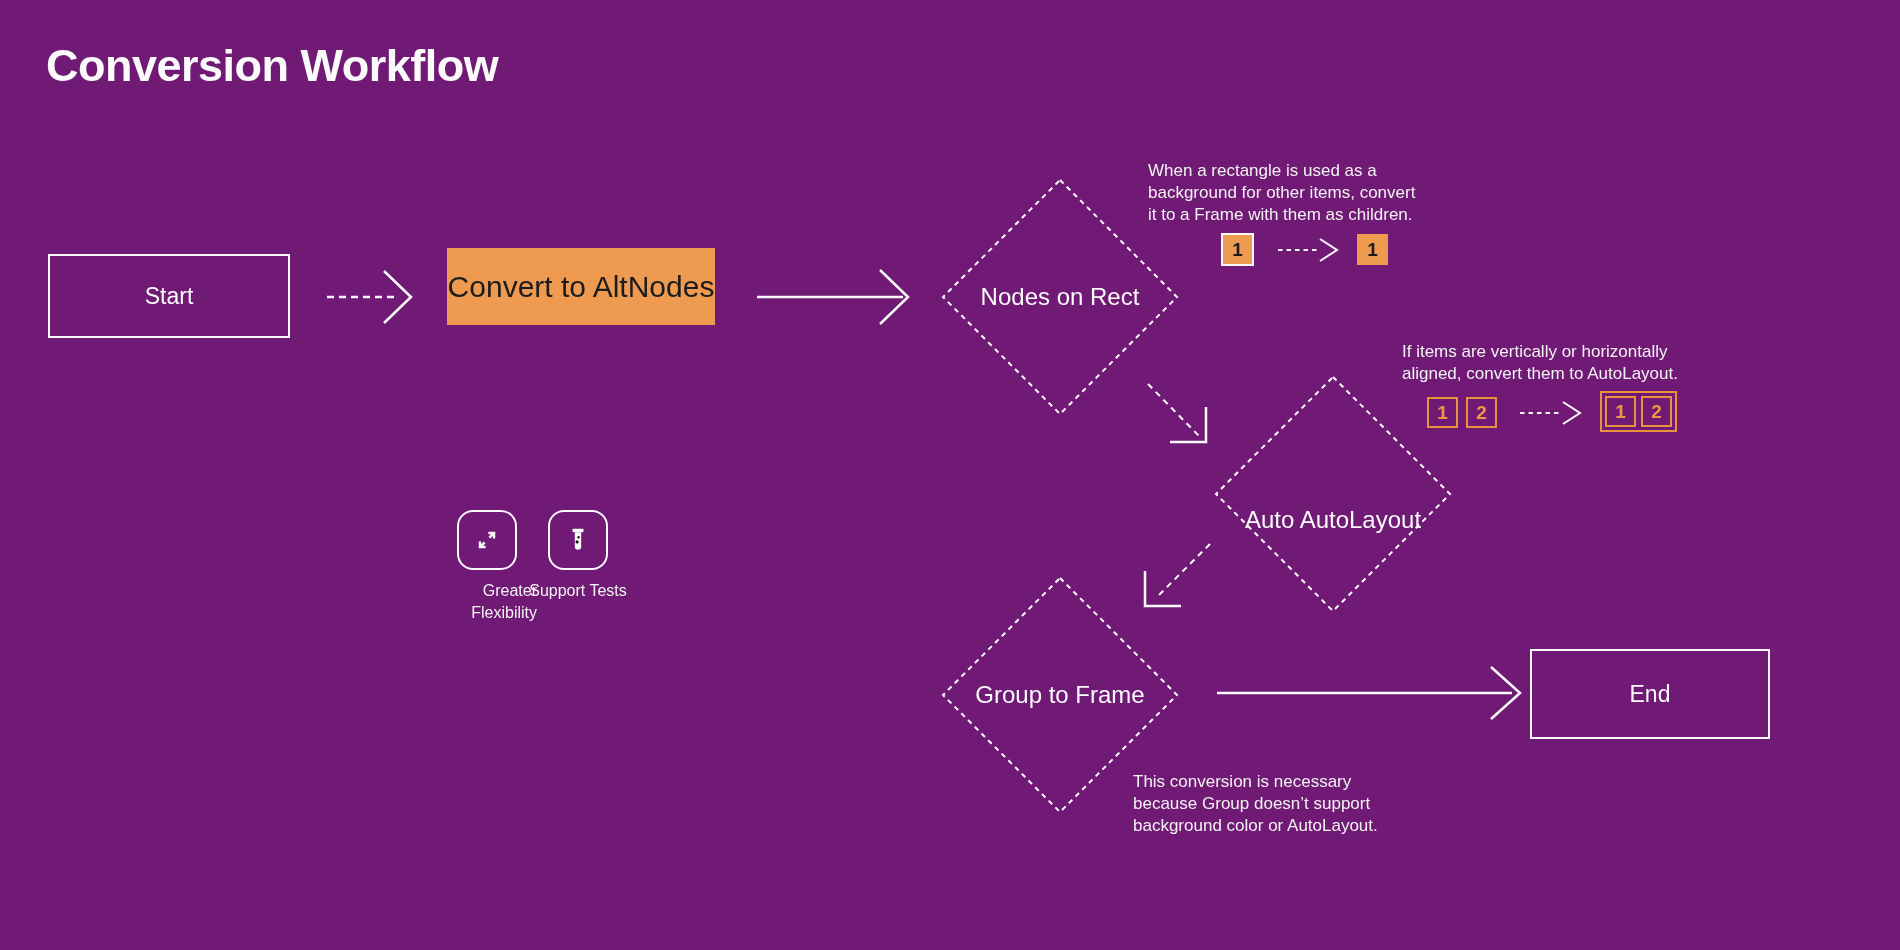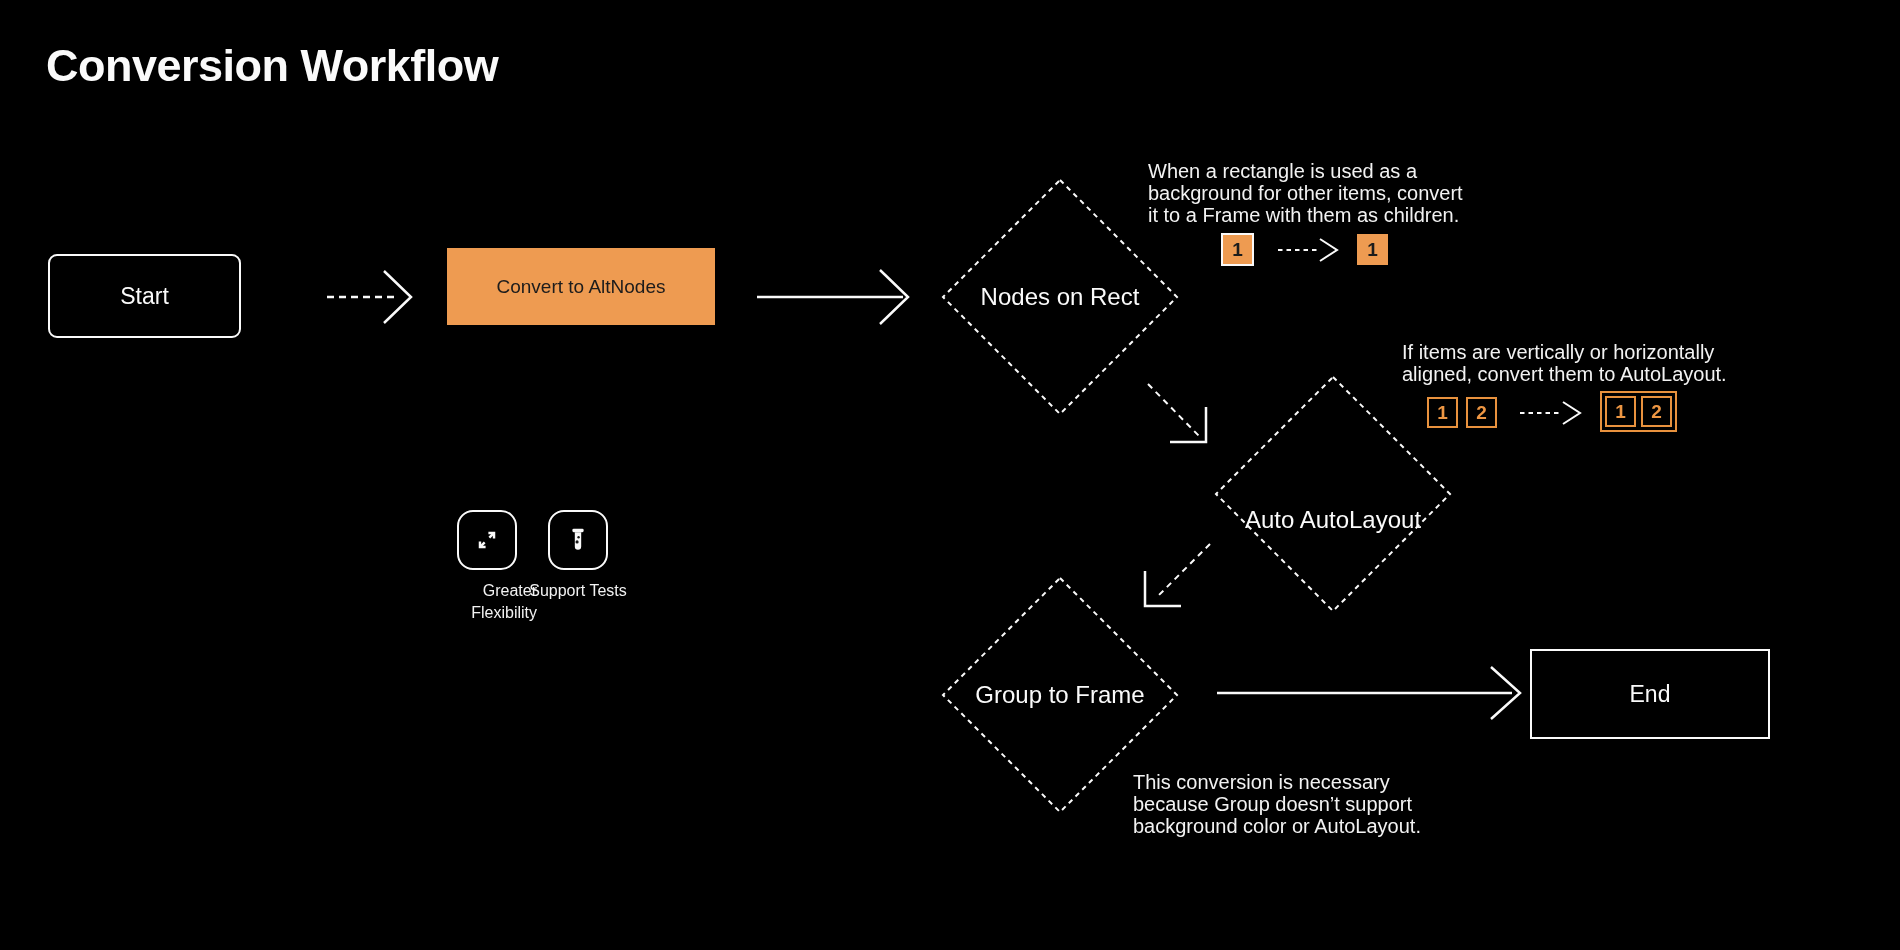--- a/index.html
+++ b/index.html
@@ -1,21 +1,21 @@
 <!DOCTYPE html>
 <html><head>
 <meta charset="utf-8">
 <style>
   * { box-sizing: border-box; margin: 0; padding: 0; }
   html, body { background: #121212; }
   .canvas {
     position: relative;
     width: 1900px;
     height: 950px;
-    background: #000000;
+    background: #701a75;
     font-family: "Liberation Sans", sans-serif;
     color: #ffffff;
     overflow: hidden;
   }
   .title {
     position: absolute;
     left: 46px; top: 40px;
     font-size: 45px;
     font-weight: 800;
     letter-spacing: -0.5px;
@@ -28,31 +28,31 @@
     pointer-events: none;
   }
   .rect-node {
     position: absolute;
     display: flex;
     align-items: center;
     justify-content: center;
     font-size: 23px;
   }
   .rect-node.outlined { border: 2.5px solid #fafafa; color: #fafafa; }
-  .rect-node.filled { background: #EE9B51; color: #1c1c1c; font-weight: 500; font-size: 19px; }
+  .rect-node.filled { background: #EE9B51; color: #1c1c1c; font-weight: 500; font-size: 30px; }
   .diamond-label {
     position: absolute;
     transform: translate(-50%, -50%);
     font-size: 24px;
     white-space: nowrap;
     color: #fafafa;
   }
   .note {
     position: absolute;
-    font-size: 20px;
+    font-size: 17px;
     line-height: 22.2px;
     white-space: pre-line;
     color: #f2f2f2;
   }
   .feature {
     position: absolute;
     width: 100px;
     display: flex;
     flex-direction: column;
     align-items: center;
@@ -140,21 +140,21 @@
       <line x1="1210" y1="544" x2="1157" y2="597" stroke-width="2" stroke-dasharray="6 5"></line>
       <polyline points="1145,571 1145,606 1181,606" stroke-width="2.5"></polyline>
     </g>
 
     <g>
       <line x1="1217" y1="693" x2="1512" y2="693" stroke-width="2.5"></line>
       <polyline points="1491,667 1520,693 1491,719" stroke-width="2.5"></polyline>
     </g>
   </svg>
 
-  <div class="rect-node outlined" style="left:48px; top:254px; width:193px; height:84px;border-radius:9px;">
+  <div class="rect-node outlined" style="left:48px; top:254px; width:242px; height:84px;">
     <span>Start</span>
   </div>
 
   <div class="rect-node filled" style="left:447px; top:248px; width:268px; height:77px;">
     <span>Convert to AltNodes</span>
   </div>
 
   <div class="rect-node outlined" style="left:1530px; top:649px; width:240px; height:90px;">
     <span>End</span>
   </div>

